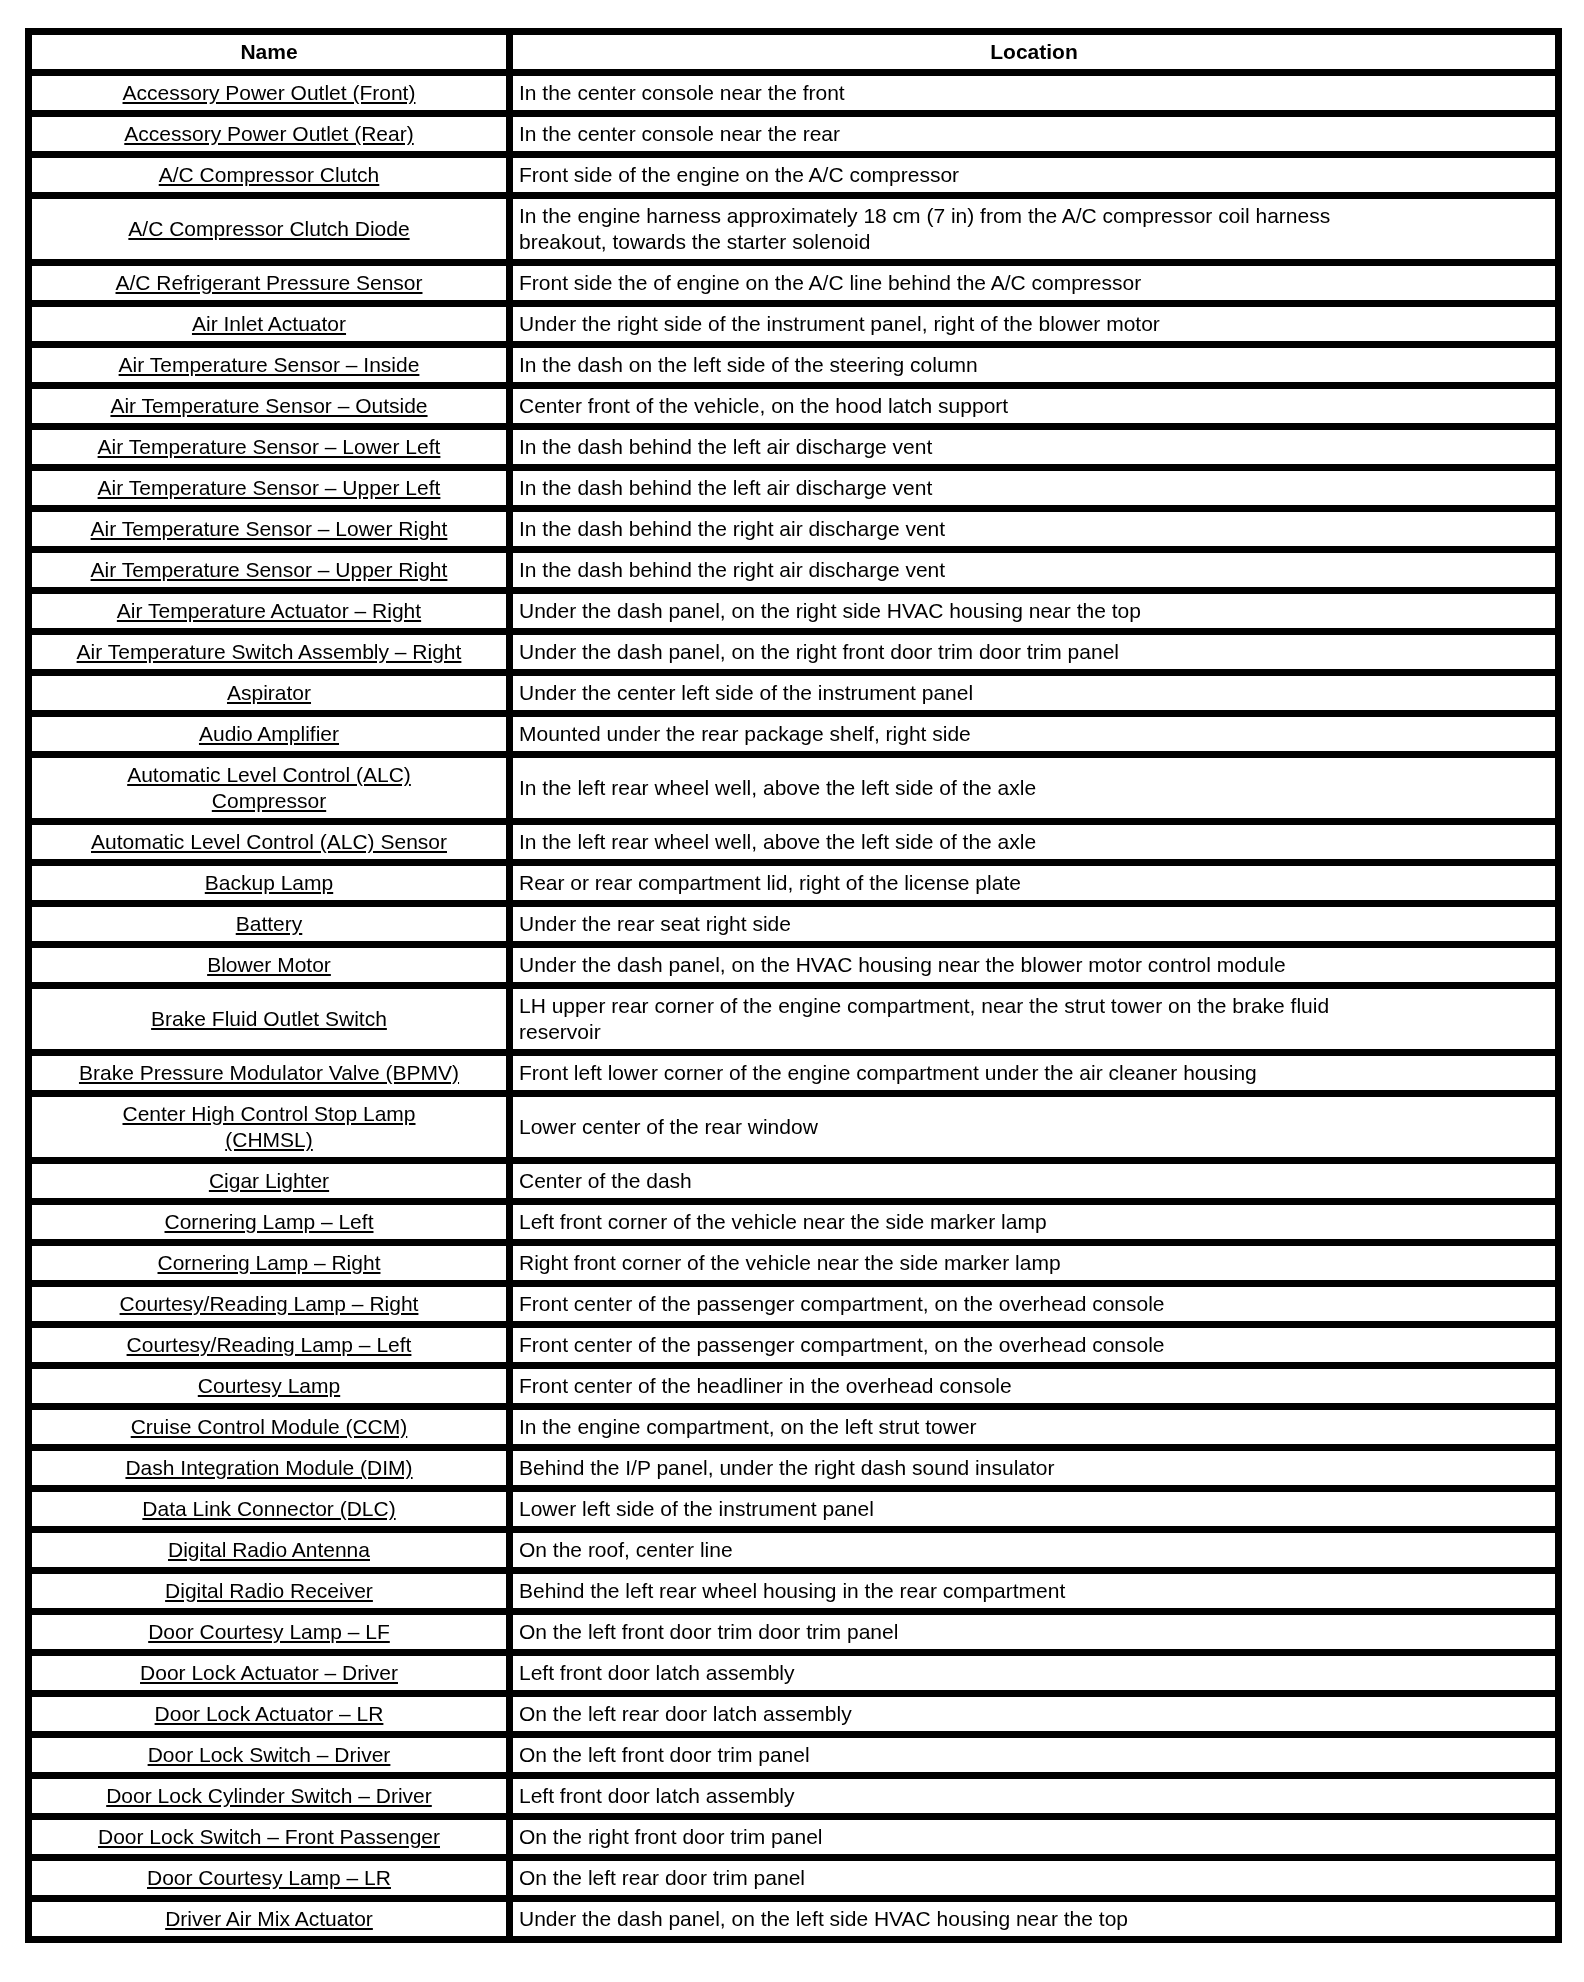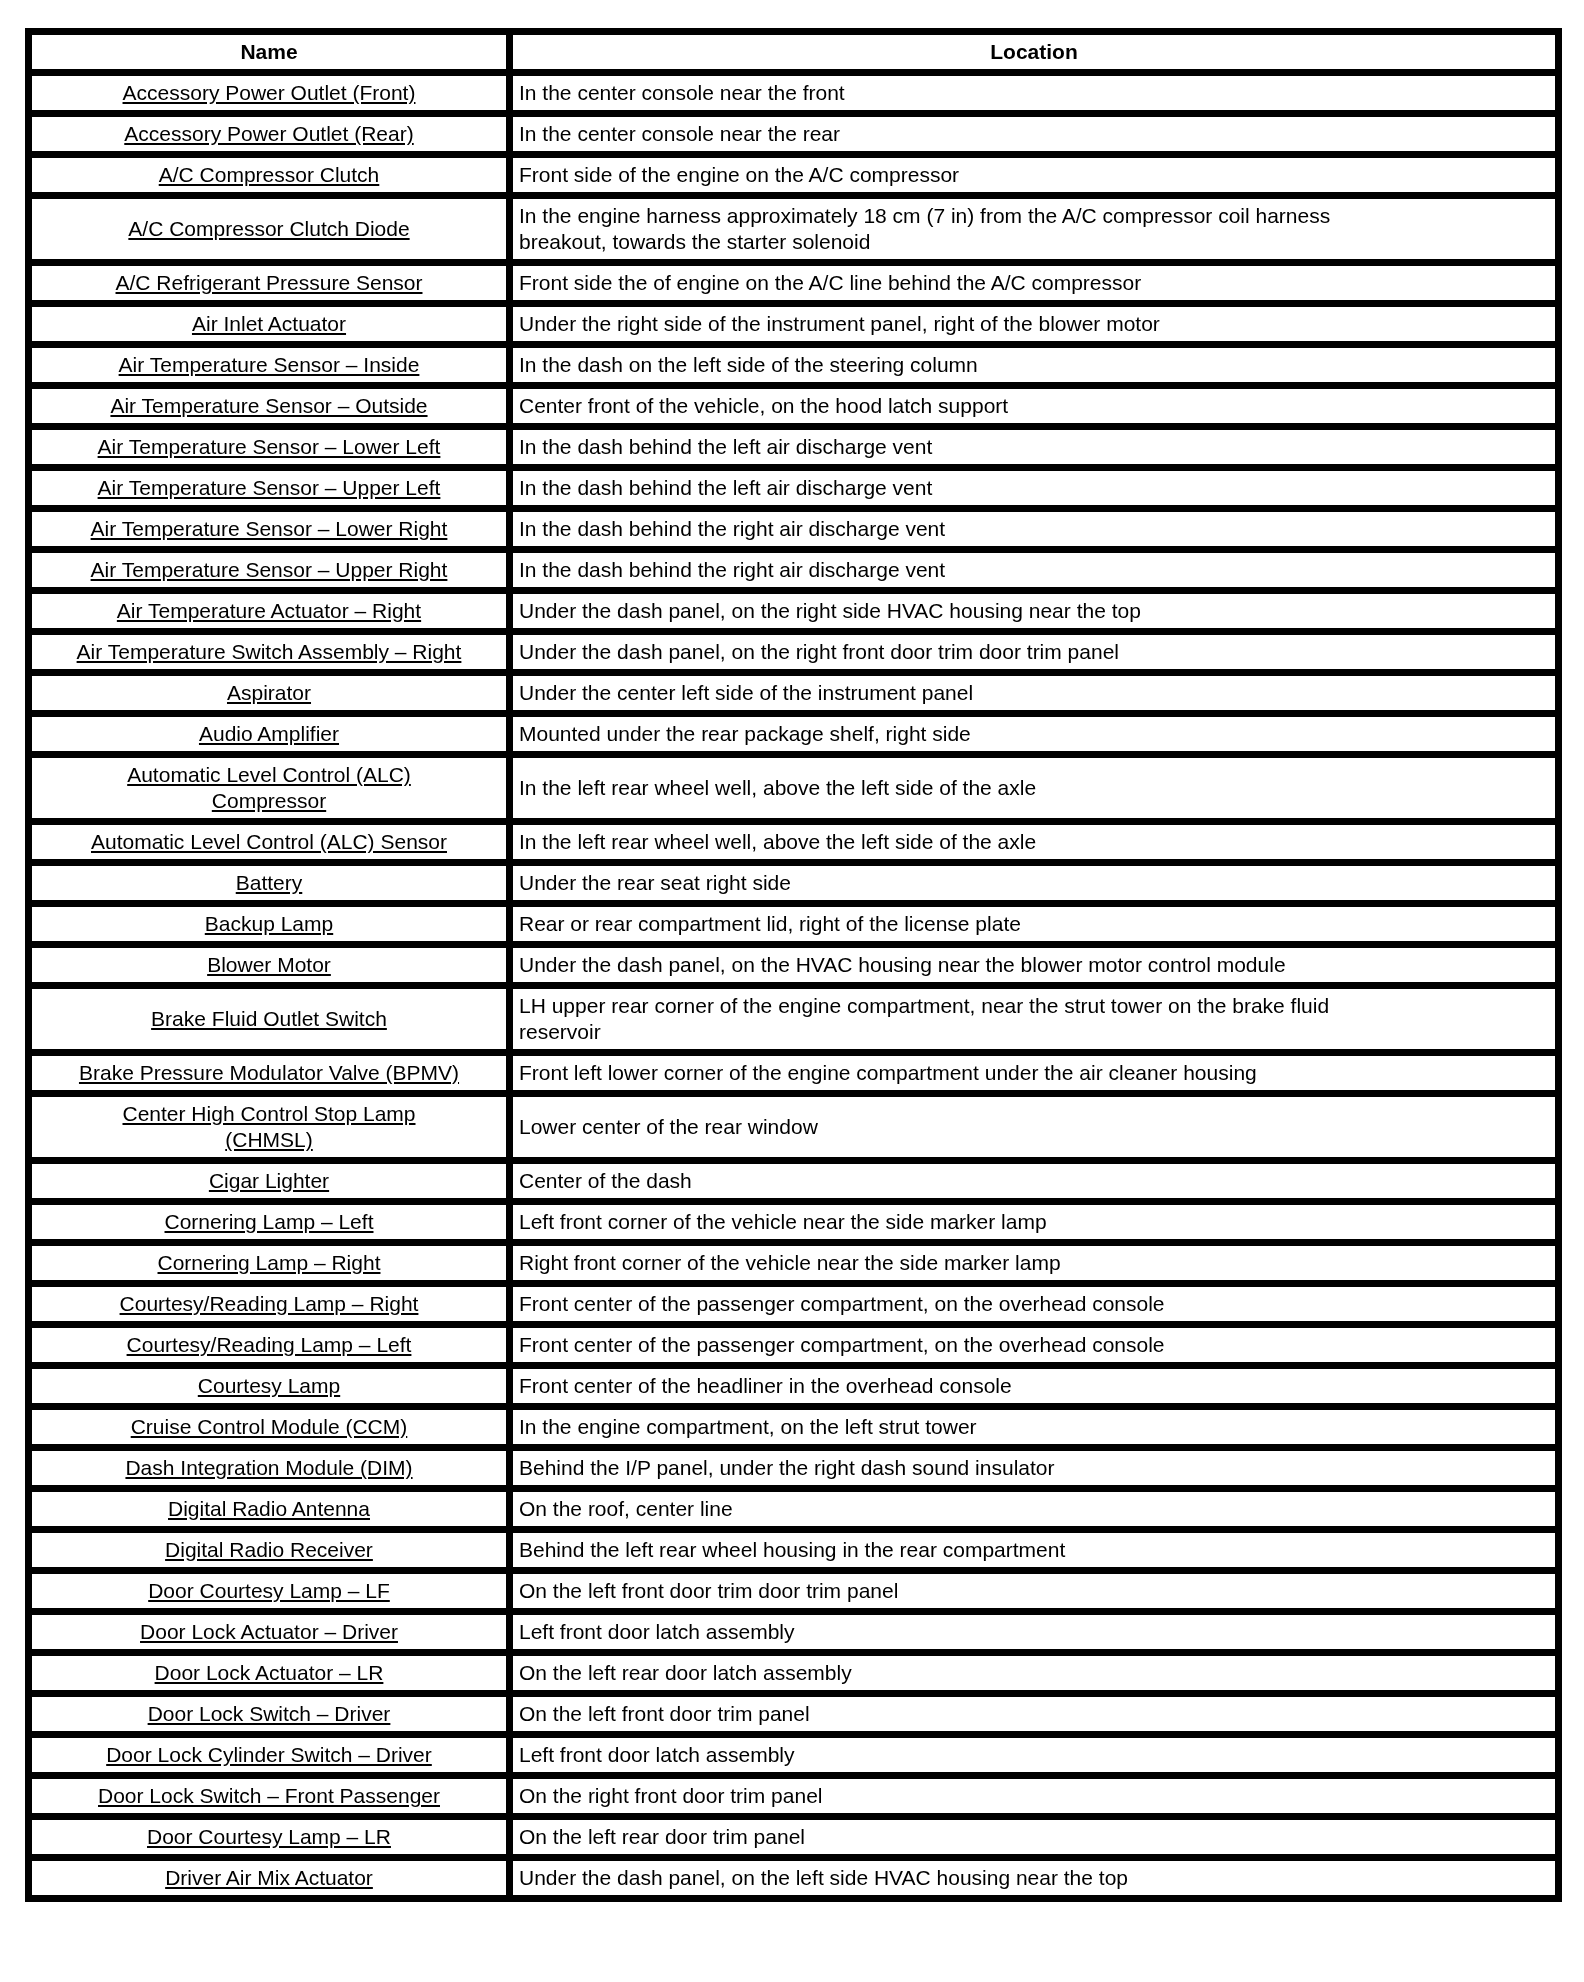--- a/index.html
+++ b/index.html
@@ -154,27 +154,27 @@
 Compressor</td>
     <td class="location-cell">In the left rear wheel well, above the left side of the axle</td>
   </tr>
 
   <tr>
     <td class="name-cell">Automatic Level Control (ALC) Sensor</td>
     <td class="location-cell">In the left rear wheel well, above the left side of the axle</td>
   </tr>
 
   <tr>
+    <td class="name-cell">Backup Lamp</td>
+    <td class="location-cell">Rear or rear compartment lid, right of the license plate</td>
+  </tr>
+
+  <tr>
     <td class="name-cell">Battery</td>
     <td class="location-cell">Under the rear seat right side</td>
-  </tr>
-
-  <tr>
-    <td class="name-cell">Backup Lamp</td>
-    <td class="location-cell">Rear or rear compartment lid, right of the license plate</td>
   </tr>
 
   <tr>
     <td class="name-cell">Blower Motor</td>
     <td class="location-cell">Under the dash panel, on the HVAC housing near the blower motor control module</td>
   </tr>
 
   <tr>
     <td class="name-cell">Brake Fluid Outlet Switch</td>
     <td class="location-cell">LH upper rear corner of the engine compartment, near the strut tower on the brake fluid
@@ -225,20 +225,24 @@
   <tr>
     <td class="name-cell">Cruise Control Module (CCM)</td>
     <td class="location-cell">In the engine compartment, on the left strut tower</td>
   </tr>
 
   <tr>
     <td class="name-cell">Dash Integration Module (DIM)</td>
     <td class="location-cell">Behind the I/P panel, under the right dash sound insulator</td>
   </tr>
 
+  <tr>
+    <td class="name-cell">Data Link Connector (DLC)</td>
+    <td class="location-cell">Lower left side of the instrument panel</td>
+  </tr>
 
   <tr>
     <td class="name-cell">Digital Radio Antenna</td>
     <td class="location-cell">On the roof, center line</td>
   </tr>
 
   <tr>
     <td class="name-cell">Digital Radio Receiver</td>
     <td class="location-cell">Behind the left rear wheel housing in the rear compartment</td>
   </tr>

